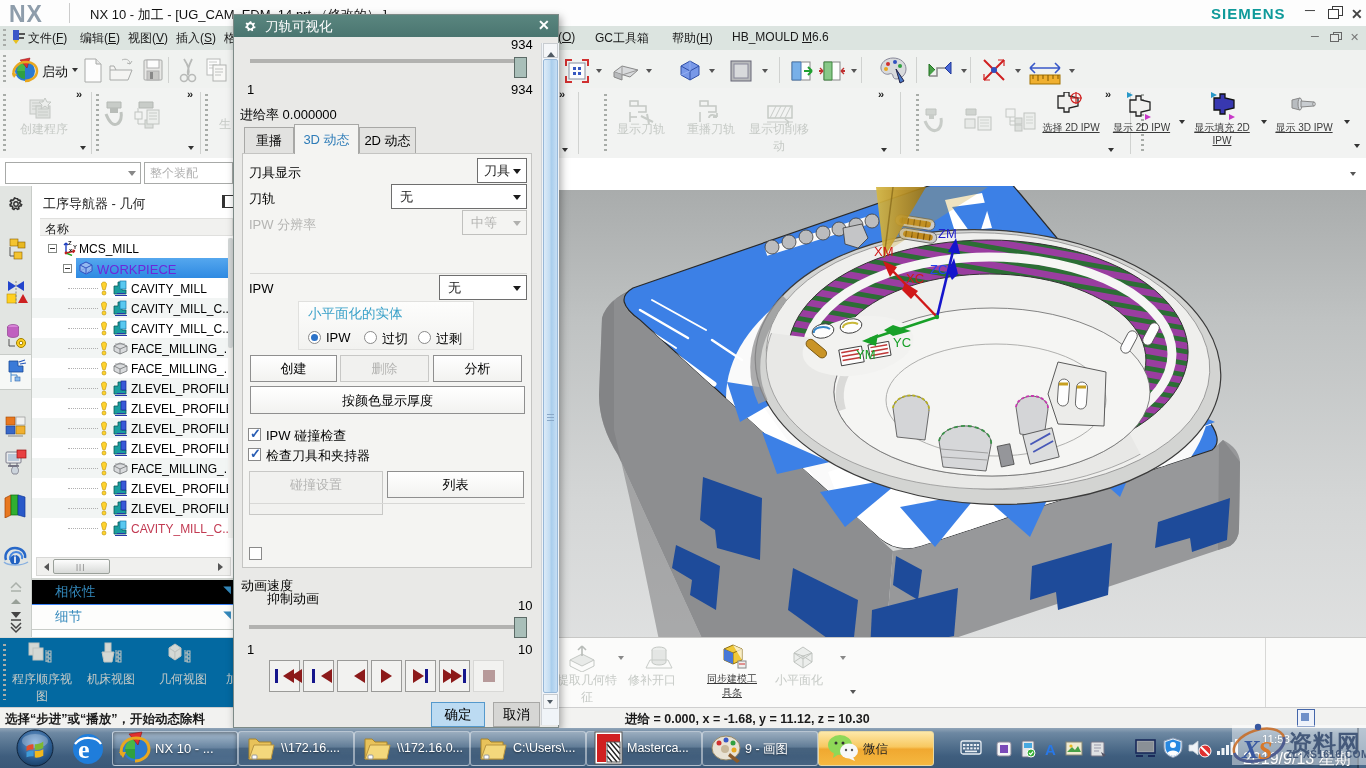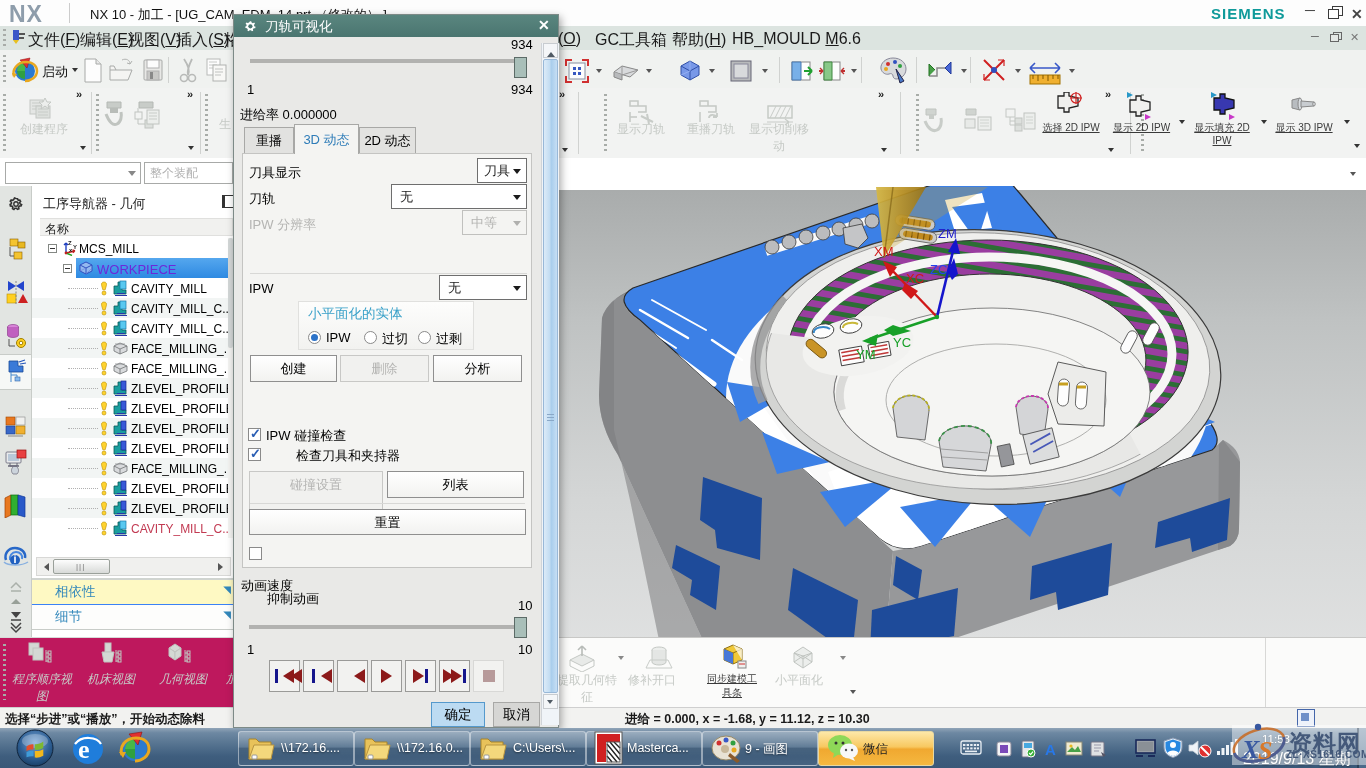--- a/index.html
+++ b/index.html
@@ -6,36 +6,36 @@
 body{font-family:"Liberation Sans",sans-serif;font-size:12px;color:#1a1a1a;}
 #root{position:relative;width:1366px;height:768px;overflow:hidden;background:#fff;}
 .abs{position:absolute;}
 
 #titlebar{left:0;top:0;width:1366px;height:26px;background:#fdfdfd;border-bottom:1px solid #e0e0e0;}
 #nxlogo{left:9px;top:1px;font-size:23px;font-weight:bold;color:#8e9dab;letter-spacing:1px;}
 #titletext{left:90px;top:6px;font-size:13px;color:#111;}
 #siemens{left:1211px;top:5px;font-size:15px;font-weight:bold;color:#0f9a9a;letter-spacing:1px;}
 .winbtn{top:6px;font-size:14px;color:#444;font-weight:bold;}
 #menubar{left:0;top:26px;width:1366px;height:24px;background:#dce4e0;border-bottom:1px solid #c6cfca;}
-.menuitem{top:30px;font-size:16px;color:#1a1a1a;}
+.menuitem{top:30px;font-size:12px;color:#1a1a1a;}
 #tb1{left:0;top:50px;width:1366px;height:38px;background:#f0f2f0;border-bottom:1px solid #dcdedc;}
 #tb2{left:0;top:88px;width:1366px;height:70px;background:#f2f3f2;border-bottom:1px solid #dcdedc;}
 #comborow{left:0;top:158px;width:1366px;height:28px;background:#ffffff;border-bottom:1px solid #e4e4e4;}
 .combo{position:absolute;background:#fff;border:1px solid #a8aaa8;}
 .combo .arr{position:absolute;right:4px;top:50%;margin-top:-2px;width:0;height:0;border:4px solid transparent;border-top:5px solid #888;}
 .dots{position:absolute;width:3px;background-image:repeating-linear-gradient(180deg,#a8aca8 0 2px,transparent 2px 5px);}
 .glabel{position:absolute;color:#c6cac6;font-size:12px;text-align:center;}
 .glabel2{position:absolute;color:#3a3a3a;font-size:10px;text-align:center;text-decoration:underline;}
 #tb1icons div,#tb2icons div{white-space:nowrap;}
 .chev{position:absolute;font-size:11px;color:#222;font-weight:bold;}
 .darr{position:absolute;width:0;height:0;border:3.5px solid transparent;border-top:4.5px solid #333;}
 
 #sidebar{left:0;top:186px;width:31px;height:451px;background:#e2e5e2;border-right:1px solid #c8ccc8;}
 #nav{left:32px;top:186px;width:201px;height:451px;background:#fff;}
-#navbottom{left:0;top:637px;width:233px;height:69px;background:#be185d;border-top:1px solid #d8dad8;border-bottom:6px solid #ec4899;font-style:italic;}
+#navbottom{left:0;top:637px;width:233px;height:69px;background:#0369a1;border-top:1px solid #d8dad8;border-bottom:6px solid #ec4899;}
 .trow{position:absolute;left:0;width:201px;height:20px;}
 .trow .txt{position:absolute;left:97px;top:3.5px;font-size:12px;color:#000;white-space:nowrap;}
 
 #statusbar{left:0;top:707px;width:1366px;height:21px;background:#f2f2f0;border-top:1px solid #cfcfcf;}
 #taskbar{left:0;top:728px;width:1366px;height:40px;background:linear-gradient(180deg,#91a5b8 0%,#6d88a2 12%,#52708d 45%,#3f5e7e 70%,#3a5878 100%);z-index:60;}
 .tbtn{position:absolute;top:3px;height:33px;border:1px solid rgba(255,255,255,.45);border-radius:3px;background:linear-gradient(180deg,rgba(255,255,255,.30),rgba(255,255,255,.10) 45%,rgba(0,0,0,.08) 50%,rgba(255,255,255,.06));color:#fff;font-size:12.5px;}
 .tbtn .lb{position:absolute;left:40px;top:9px;white-space:nowrap;color:#fff;text-shadow:0 1px 2px rgba(0,0,0,.5);}
 
 #dialog{left:233px;top:14px;width:326px;height:714px;background:#e9e9e7;border:1px solid #7d8a87;box-shadow:2px 3px 8px rgba(0,0,0,.35);box-sizing:border-box;z-index:50;}
 #dlgtitle{left:0;top:0;width:100%;height:22px;background:linear-gradient(180deg,#5a867f,#4a7570);color:#fff;}
@@ -623,21 +623,21 @@
       </div>
 
     <div class="abs" style="left:4px;top:371px;width:193px;height:17px;background:#f0f0ee;border:1px solid #d8d8d6;">
       <div class="abs" style="left:3px;top:5px;width:0;height:0;border:4px solid transparent;border-right:5px solid #555;"></div>
       <div class="abs" style="left:16px;top:1px;width:55px;height:13px;background:linear-gradient(180deg,#fdfdfd,#d8dad8);border:1px solid #9aa09a;border-radius:2px;">
           <span style="position:absolute;left:22px;top:2px;font-size:8px;color:#777;letter-spacing:1px;">|||</span>
         </div>
       <div class="abs" style="right:3px;top:5px;width:0;height:0;border:4px solid transparent;border-left:5px solid #555;"></div>
     </div>
     <div class="abs" style="left:0;top:392px;width:201px;height:2px;background:#d0d4d0;"></div>
-    <div class="abs" style="left:0;top:394px;width:201px;height:24px;background:#fef9c3;border-bottom:4px solid #3b82f6;">
+    <div class="abs" style="left:0;top:394px;width:201px;height:24px;background:#000000;border-bottom:4px solid #3b82f6;">
         <span style="position:absolute;left:23px;top:3px;font-size:13.5px;color:#3388bb;">相依性</span>
         <span style="position:absolute;right:2px;top:4px;color:#3388bb;font-size:10px;">◥</span>
       </div>
     <div class="abs" style="left:0;top:419px;width:201px;height:24px;background:#fdfdfc;border-bottom:1px solid #c8ccc8;">
         <span style="position:absolute;left:23px;top:3px;font-size:13.5px;color:#3388bb;">细节</span>
         <span style="position:absolute;right:2px;top:4px;color:#3388bb;font-size:10px;">◥</span>
       </div>
   </div>
   <div class="abs" id="navbottom">
     <div class="dots" style="left:3px;top:6px;height:56px;"></div>
@@ -901,20 +901,23 @@
           <path d="M-0.2 -3.8 C2.5 -3.4 5.5 -4.4 8.3 -6.4 L8.3 0 C5.5 1.6 2.5 2.2 -0.2 1.8 Z" fill="#7db832"></path>
           <path d="M-8.5 4.2 C-6 3 -3.5 2.5 -1.5 2.9 L-1.5 8.3 C-3.5 7.9 -6 8.2 -8.5 9.2 Z" fill="#3f9bd8"></path>
           <path d="M-0.2 3 C2.5 3.4 5.5 2.8 8.3 1.2 L8.3 7.8 C5.5 9.4 2.5 10 -0.2 9.6 Z" fill="#f2b81c"></path>
         </g>
       </svg>
   <svg class="abs" style="left:70px;top:3px;" width="36" height="36">
         <circle cx="18" cy="18" r="15" fill="#1f7ddb"></circle>
         <text x="8" y="27" font-size="26" font-weight="bold" fill="#fff" font-family="Liberation Serif">e</text>
         <path d="M5 13 C12 4 27 6 31 13" stroke="#fff" stroke-width="2.2" fill="none"></path>
       </svg>
+  <div class="tbtn" style="left:112px;width:124px;background:linear-gradient(180deg,rgba(210,225,240,.55),rgba(150,175,200,.35) 48%,rgba(90,120,150,.3) 52%,rgba(120,150,180,.35));box-shadow:inset 0 1px 4px rgba(0,0,0,.45);">
+        <span class="lb" style="left:42px;font-size:13px;">NX 10 - ...</span>
+      </div>
   <svg class="abs" style="left:118px;top:3px;" width="34" height="34">
         <circle cx="17" cy="18" r="12" fill="#2a7ad0"></circle>
         <path d="M7 18 A10 10 0 0 1 17 8 L17 18 Z" fill="#48b848"></path>
         <path d="M17 28 A10 10 0 0 1 7 18 L17 18 Z" fill="#30a040"></path>
         <path d="M11 3 L24 1 L20 14 Z" fill="#e03030" stroke="#901010" stroke-width=".6"></path>
         <path d="M4 24 C1 16 7 7 18 7 C27 7 31 12 31 18 C31 25 24 30 17 30" fill="none" stroke="#e8a820" stroke-width="3"></path>
         <path d="M5 27 L1 21 L8 21 Z" fill="#e8a820"></path>
       </svg>
   <div class="tbtn" style="left:238px;width:114px;">
         <span class="lb" style="left:42px;">\\172.16....</span>
@@ -1107,32 +1110,32 @@
         <span class="d"></span>
       </div>
     <div class="abs dtx" style="left:92px;top:315px;">IPW</div>
     <div class="abs radio" style="left:130px;top:316px;"></div>
     <div class="abs dtx" style="left:148px;top:315px;">过切</div>
     <div class="abs radio" style="left:184px;top:316px;"></div>
     <div class="abs dtx" style="left:202px;top:315px;">过剩</div>
     <div class="abs dbtn" style="left:16px;top:340px;width:87px;height:27px;line-height:26px;">创建</div>
     <div class="abs dbtn dis" style="left:106px;top:340px;width:89px;height:27px;line-height:26px;">删除</div>
     <div class="abs dbtn" style="left:199px;top:340px;width:89px;height:27px;line-height:26px;">分析</div>
+    <div class="abs dbtn" style="left:16px;top:371px;width:275px;height:28px;line-height:27px;">按颜色显示厚度</div>
     <div class="abs chk" style="left:14px;top:413px;">
         <span class="m">✓</span>
       </div>
     <div class="abs dtx" style="left:32px;top:412px;">IPW 碰撞检查</div>
     <div class="abs chk" style="left:14px;top:433px;">
         <span class="m">✓</span>
       </div>
-    <div class="abs dtx" style="left:32px;top:432px;margin-left:30px;">检查刀具和夹持器</div>
+    <div class="abs dtx" style="left:32px;top:432px;">检查刀具和夹持器</div>
     <div class="abs dbtn dis" style="left:15px;top:456px;width:134px;height:44px;line-height:26px;">碰撞设置</div>
     <div class="abs dbtn" style="left:153px;top:456px;width:137px;height:27px;line-height:26px;">列表</div>
     <div class="abs" style="left:16px;top:488px;width:275px;height:1px;background:#d8d8d6;"></div>
-    <div class="abs dbtn" style="left:15px;top:494px;width:277px;height:26px;line-height:25px;">重置</div>
     <div class="abs chk" style="left:15px;top:532px;"></div>
     <div class="abs dtx" style="left:33px;top:531px;margin-top:44px;">抑制动画</div>
 
     <div class="abs dtx" style="left:7px;top:562px;">动画速度</div>
     <div class="abs dtx" style="left:284px;top:583px;">10</div>
     <div class="abs slider" style="left:15px;top:610px;width:277px;"></div>
     <div class="abs shandle" style="left:280px;top:602px;"></div>
     <div class="abs dtx" style="left:13px;top:627px;">1</div>
     <div class="abs dtx" style="left:284px;top:627px;">10</div>
 

